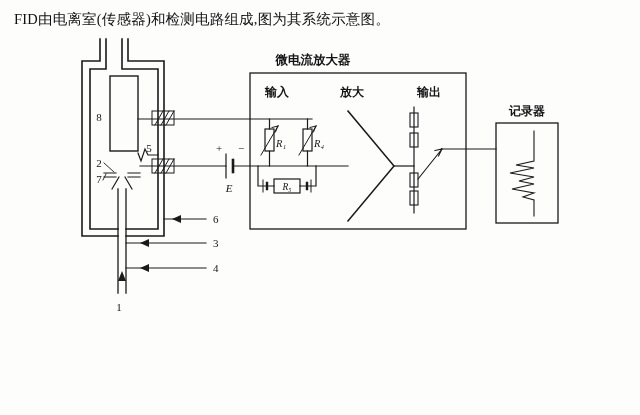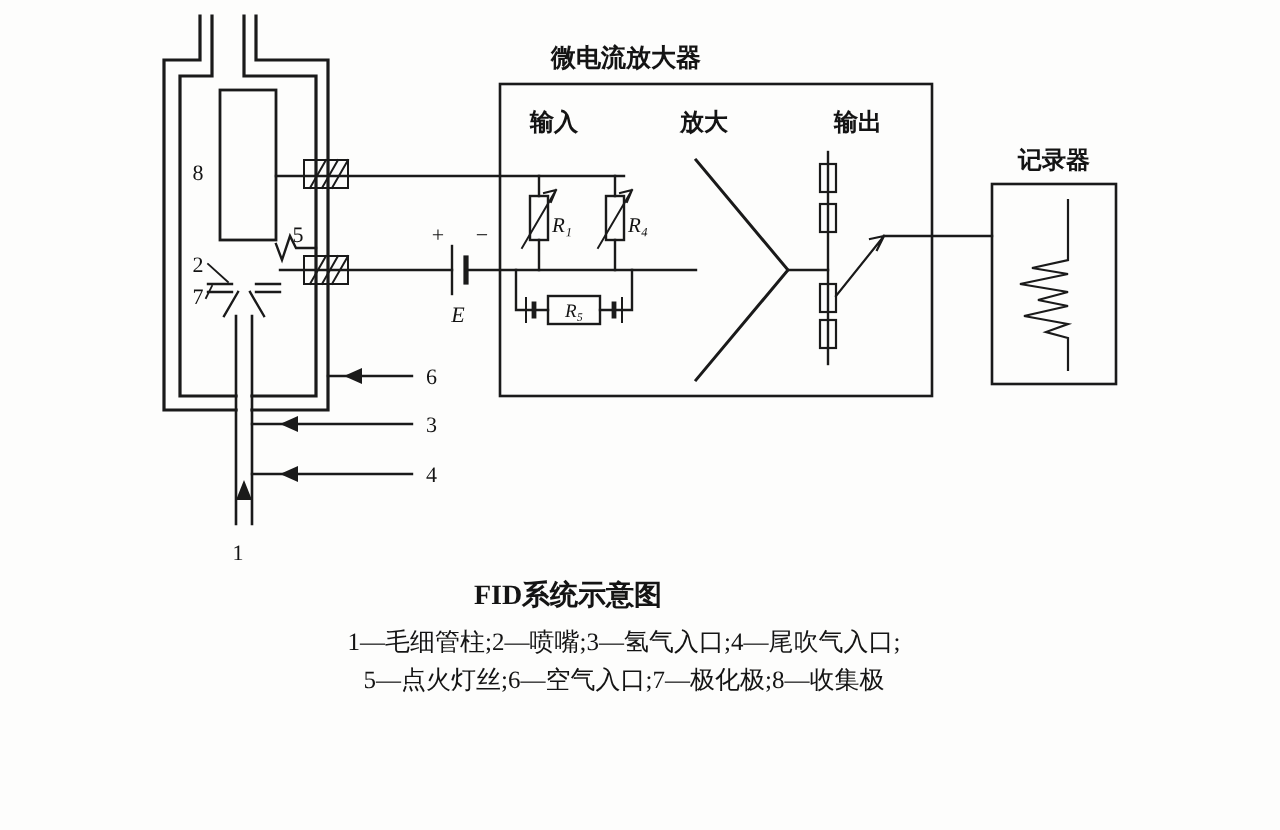--- a/index.html
+++ b/index.html
@@ -23,20 +23,21 @@
     font-size: 14px; font-weight: bold;
     transform: translateX(-36px); margin-bottom: 5px;
   }
   .legend-line { font-size: 12.5px; line-height: 1.5; transform: translateX(-8px); }
 </style>
 </head>
 <body>
 
 <div class="page">
 
+  <p class="intro">FID由电离室(传感器)和检测电路组成,图为其系统示意图。</p>
 
   <svg class="diagram" width="640" height="285" viewBox="0 0 640 285" stroke="#1a1a1a" fill="none" stroke-linecap="square">
 
     <g>
       <path stroke-width="1.6" d="
         M100,8 V30 M128,8 V30 M106,8 V38 M122,8 V38
         M82,30 H100 M128,30 H164
         M90,38 H106 M122,38 H158
         M82,30 V205 M90,38 V198
         M164,30 V205 M158,38 V198
@@ -146,19 +147,14 @@
       <line x1="442" y1="118" x2="496" y2="118" stroke-width="1.2"></line>
     </g>
 
     <g>
       <text x="527" y="84" font-size="12" font-weight="bold" text-anchor="middle" stroke="none" fill="#141414">记录器</text>
       <rect x="496" y="92" width="62" height="100" stroke-width="1.3"></rect>
       <path stroke-width="1.1" d="M534,100 V130 L516,134 L534,137 L510,142 L534,146 L519,150 L534,153 L512,158 L534,162 L523,166 L534,169 V185"></path>
     </g>
   </svg>
 
-  <div class="caption">
-    <div class="caption-title">FID系统示意图</div>
-    <div class="legend-line">1—毛细管柱;2—喷嘴;3—氢气入口;4—尾吹气入口;</div>
-    <div class="legend-line">5—点火灯丝;6—空气入口;7—极化极;8—收集极</div>
-  </div>
 
 </div>
 
 </body></html>

